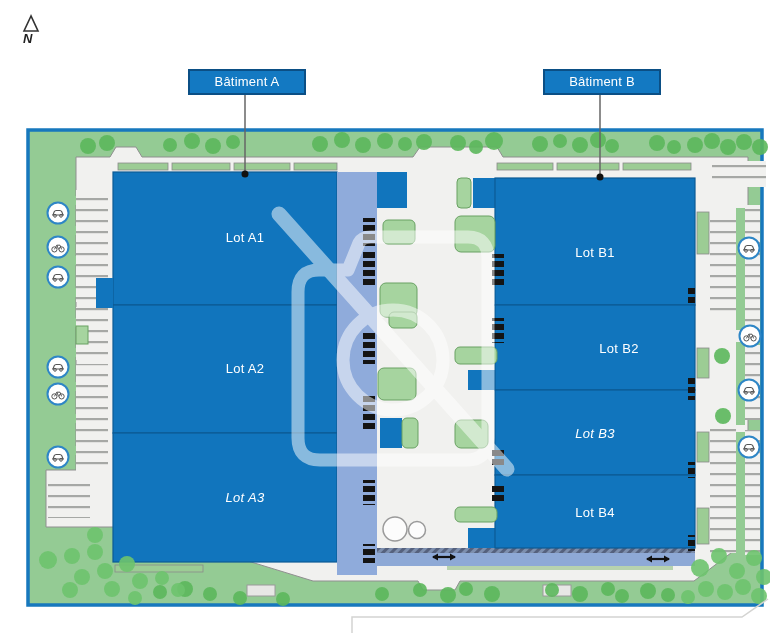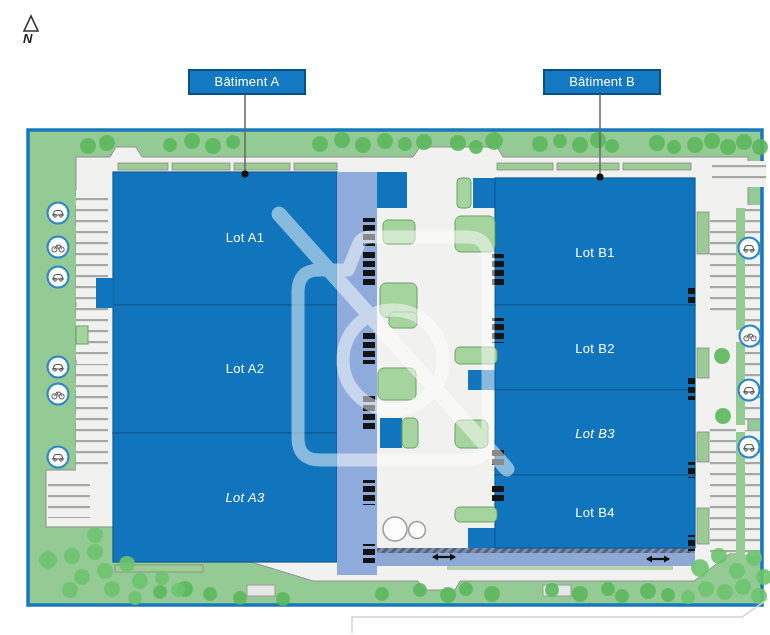--- a/index.html
+++ b/index.html
@@ -286,17 +286,17 @@
 <div class="north-label">N</div>
 
 <div class="bld-label" style="left:188px;top:69px;">Bâtiment A</div>
 <div class="bld-label" style="left:543px;top:69px;">Bâtiment B</div>
 
 <div class="lot-label" style="left:245px;top:237px;">Lot A1</div>
 <div class="lot-label" style="left:245px;top:368px;text-align:right;">Lot A2</div>
 <div class="lot-label" style="left:245px;top:497px;font-style:italic;">Lot A3</div>
 
 <div class="lot-label" style="left:595px;top:252px;">Lot B1</div>
-<div class="lot-label" style="left:595px;top:348px;">Lot B2</div>
+<div class="lot-label" style="left:619px;top:348px;">Lot B2</div>
 <div class="lot-label" style="left:595px;top:433px;font-style:italic;">Lot B3</div>
 <div class="lot-label" style="left:595px;top:512px;text-align:center;">Lot B4</div>
 
 </div>
 
 </body></html>

